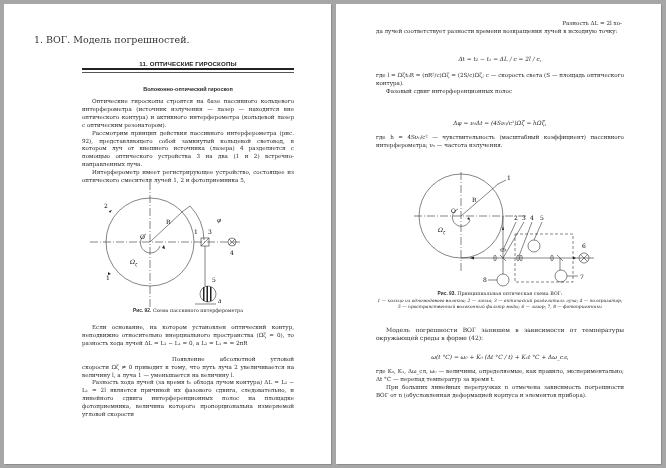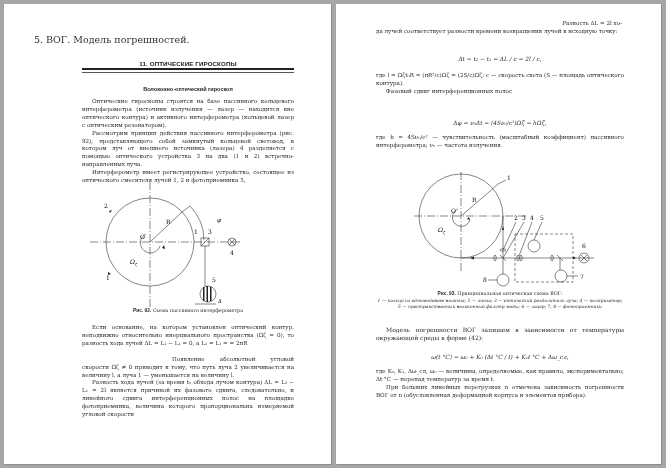--- a/index.html
+++ b/index.html
@@ -18,21 +18,21 @@
   .para p.noind { text-indent:0; }
   .caption { font-size:4.8px; text-align:center; color:#2a2a2a; }
   .caption b { font-family:"Liberation Sans", sans-serif; }
   .formula { font-size:5.8px; text-align:center; color:#2a2a2a; font-style:italic; }
   svg text { font-family:"DejaVu Serif", serif; }
 </style>
 </head>
 <body>
 
 <div class="page" id="page-left">
-  <div class="abs heading-main">5. ВОГ. Модель погрешностей.</div>
+  <div class="abs heading-main">1. ВОГ. Модель погрешностей.</div>
 
   <div class="abs chapter-title">11. ОПТИЧЕСКИЕ ГИРОСКОПЫ</div>
   <div class="abs rule" style="top:64px;"></div>
   <div class="abs rule2" style="top:67.5px;"></div>
 
   <div class="abs section-title">Волоконно-оптический гироскоп</div>
 
   <div class="abs para" style="left:78px; top:94px; width:212px;">
     <p>Оптические гироскопы строятся на базе пассивного кольцевого интерферометра (источник излучения — лазер — находится вне оптического контура) и активного интерферометра (кольцевой лазер с оптическим резонатором).</p>
     <p>Рассмотрим принцип действия пассивного интерферометра (рис. 92), представляющего собой замкнутый кольцевой световод, в котором луч от внешнего источника (лазера) 4 разделяется с помощью оптического устройства 3 на два (1 и 2) встречно-направленных луча.</p>

